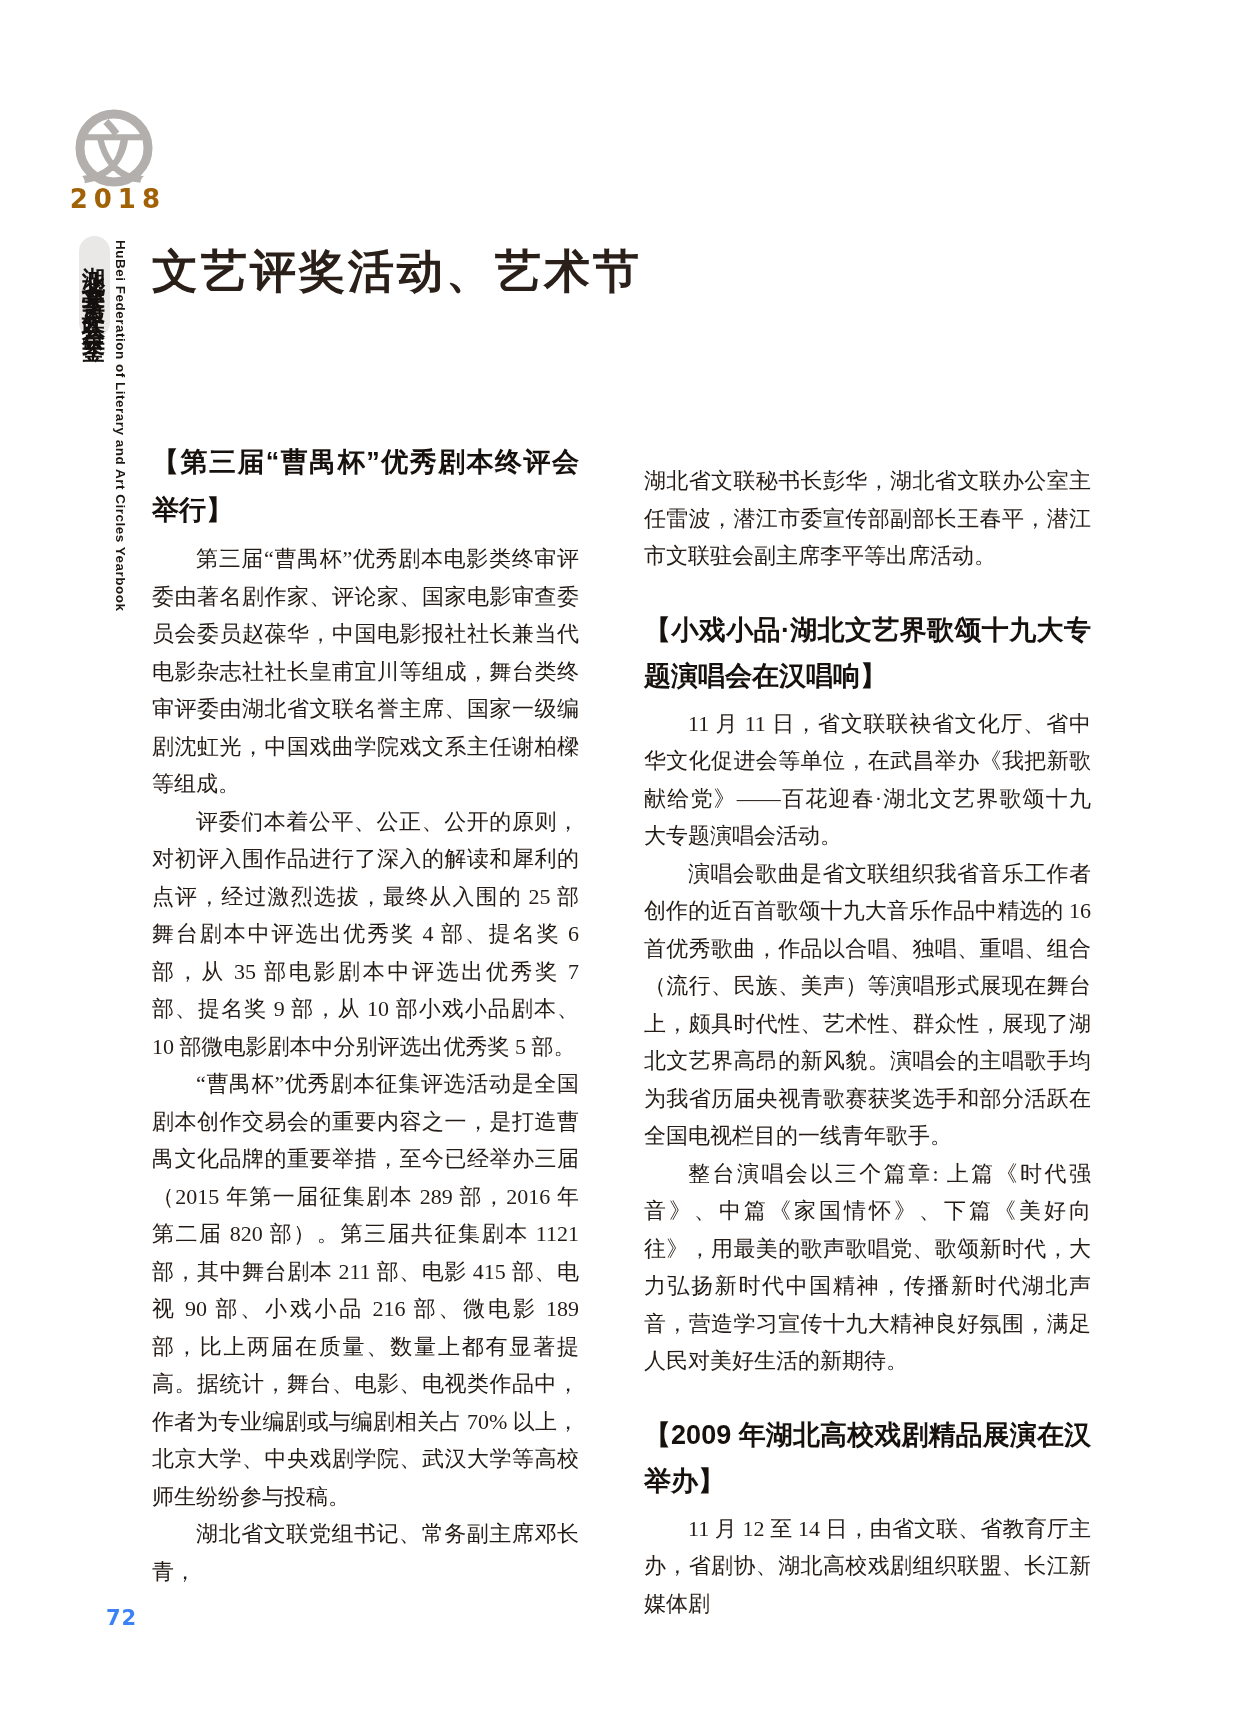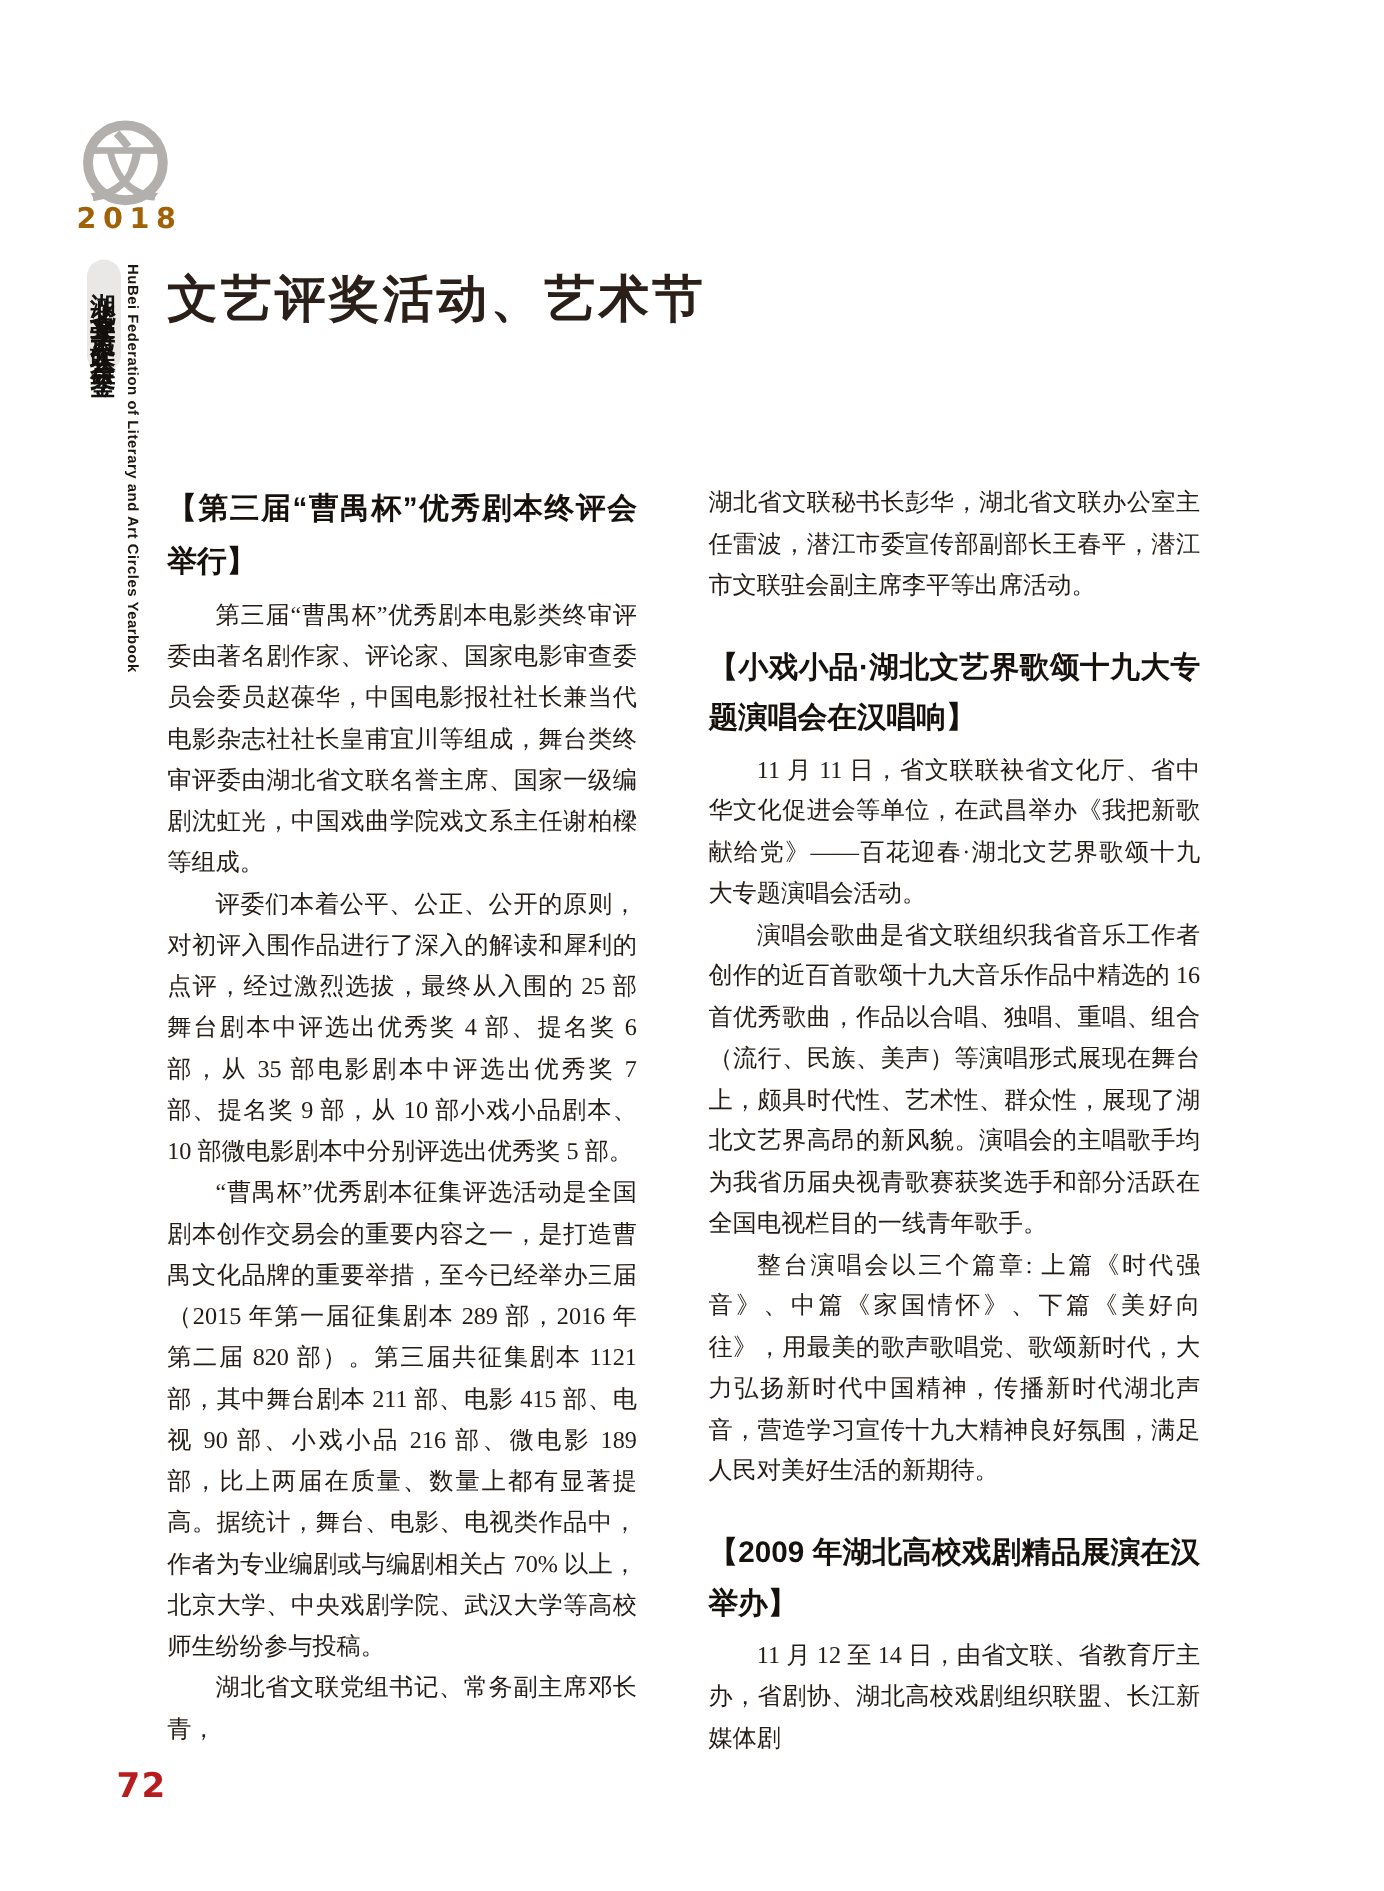--- a/index.html
+++ b/index.html
@@ -60,27 +60,27 @@
   .section-heading {
     font-family: "Liberation Sans", sans-serif;
     font-weight: bold; font-size: 27px; line-height: 46px;
     margin: 32px 0 6px 0;
     color: #17110e;
     text-align: justify;
   }
   .column .section-heading:first-child { margin-top: 0; line-height: 48px; }
 
   .body-para { margin: 0; text-indent: 2em; }
-  .body-para.continued { text-indent: 0; }
+  .body-para.continued { text-indent: 0; margin-top: 24px; }
 
   .page-number {
     position: absolute; left: 106px; top: 1606px;
     font-family: "DejaVu Sans", sans-serif;
-    font-weight: bold; font-size: 31px; letter-spacing: 1px;
-    color: #b91c1c;
+    font-weight: bold; font-size: 21px; letter-spacing: 1px;
+    color: #3b82f6;
   }
 </style>
 </head>
 <body>
 
 <div class="page">
 
   <div class="logo-wrap">
     <svg width="96" height="96" viewBox="0 0 96 96">
       <circle cx="48" cy="44" r="34" fill="none" stroke="#b2afac" stroke-width="9"></circle>

